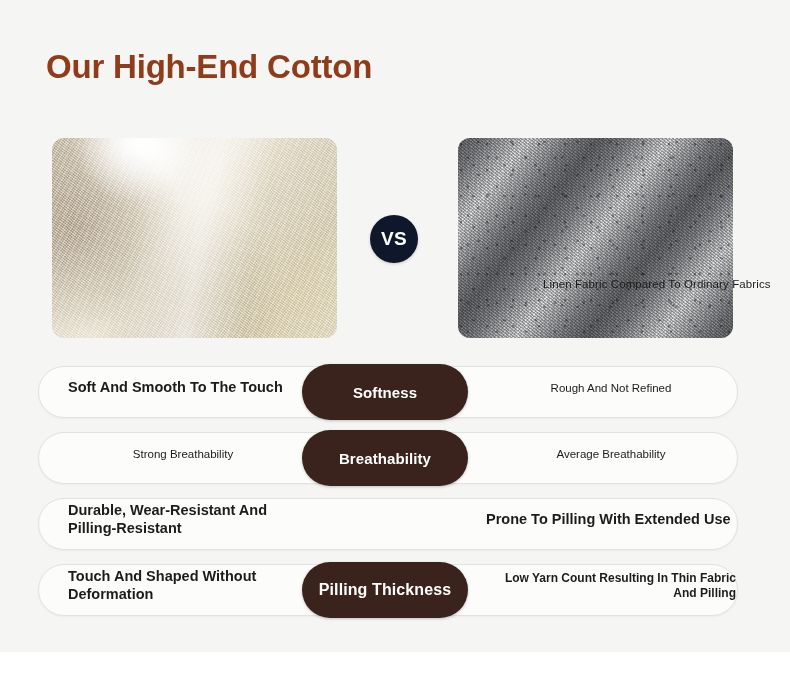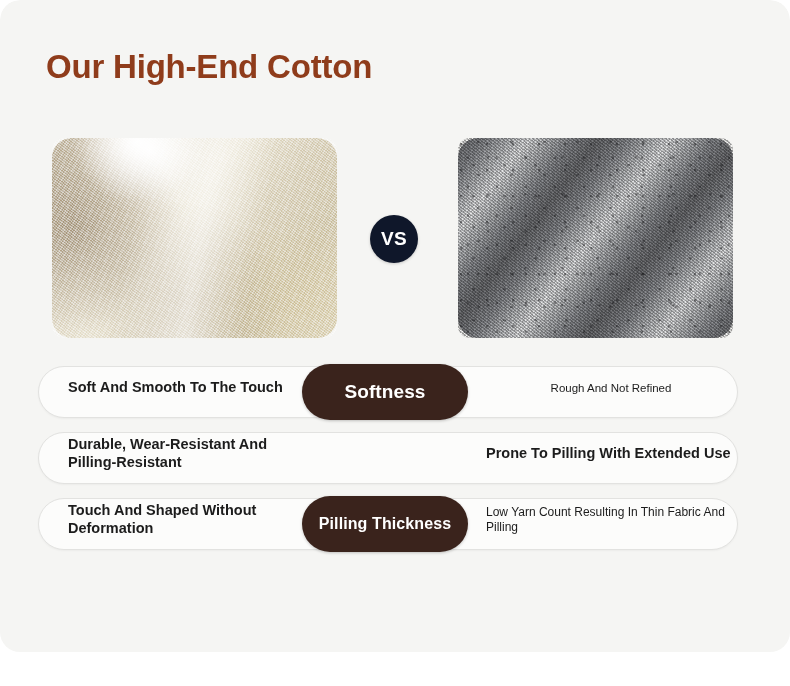--- a/index.html
+++ b/index.html
@@ -1,15 +1,15 @@
 <!DOCTYPE html>
 <html><head>
 <meta charset="utf-8">
 <style>
-  * { box-sizing: border-box; margin: 0; padding: 0; border-radius: 20px; }
+  * { box-sizing: border-box; margin: 0; padding: 0; }
 
   html, body {
     width: 790px;
     height: 686px;
     background: #ffffff;
     font-family: "Liberation Sans", sans-serif;
     overflow: hidden;
   }
 
   .page {
@@ -185,35 +185,35 @@
   }
 
   .side-left  { left: 68px;  width: 230px; }
   .side-right { left: 470px; width: 250px; margin-left: 16px; }
 
   
   .t-small  { font-size: 11.5px; font-weight: normal; justify-content: center; text-align: center; }
   
   .t-big    { font-size: 14.5px; font-weight: bold; justify-content: flex-start; text-align: left; }
   
-  .t-med    { font-size: 12px; font-weight: normal; justify-content: flex-start; text-align: left; }
+  .t-med    { font-size: 12px; font-weight: bold; justify-content: flex-start; text-align: right; }
 
   .pill {
     position: absolute;
     left: 302px;
     top: -2px;
     width: 166px;
     height: 56px;
     background: #3a231c;
     border-radius: 28px;
     color: #ffffff;
     display: flex;
     align-items: center;
     justify-content: center;
-    font-size: 19px;
+    font-size: 15px;
     font-weight: bold;
     letter-spacing: 0.1px;
     box-shadow: 0 1px 3px rgba(0,0,0,0.22);
   }
   .pill.pill-narrow-text { font-size: 16px; }
 </style>
 </head>
 <body>
 
 <div class="page">
@@ -223,32 +223,39 @@
 
   <div class="compare">
     <div class="photo photo-left">
       <div class="tex-beige"></div>
     </div>
     <div class="photo photo-right">
       <div class="tex-gray"></div>
     </div>
   </div>
 
+  <div class="photo-caption">Linen Fabric Compared To Ordinary Fabrics</div>
 
   <div class="vs-badge">VS</div>
 
   <div class="rows">
 
     <div class="row">
       <div class="row-card"></div>
       <div class="side side-left t-big">Soft And Smooth To The Touch</div>
       <div class="side side-right t-small">Rough And Not Refined</div>
       <div class="pill">Softness</div>
     </div>
 
+    <div class="row">
+      <div class="row-card"></div>
+      <div class="side side-left t-small">Strong Breathability</div>
+      <div class="side side-right t-small">Average Breathability</div>
+      <div class="pill">Breathability</div>
+    </div>
 
     <div class="row">
       <div class="row-card"></div>
       <div class="side side-left t-big">Durable, Wear-Resistant And Pilling-Resistant</div>
       <div class="side side-right t-big">Prone To Pilling With Extended Use</div>
     </div>
 
     <div class="row">
       <div class="row-card"></div>
       <div class="side side-left t-big">Touch And Shaped Without Deformation</div>

